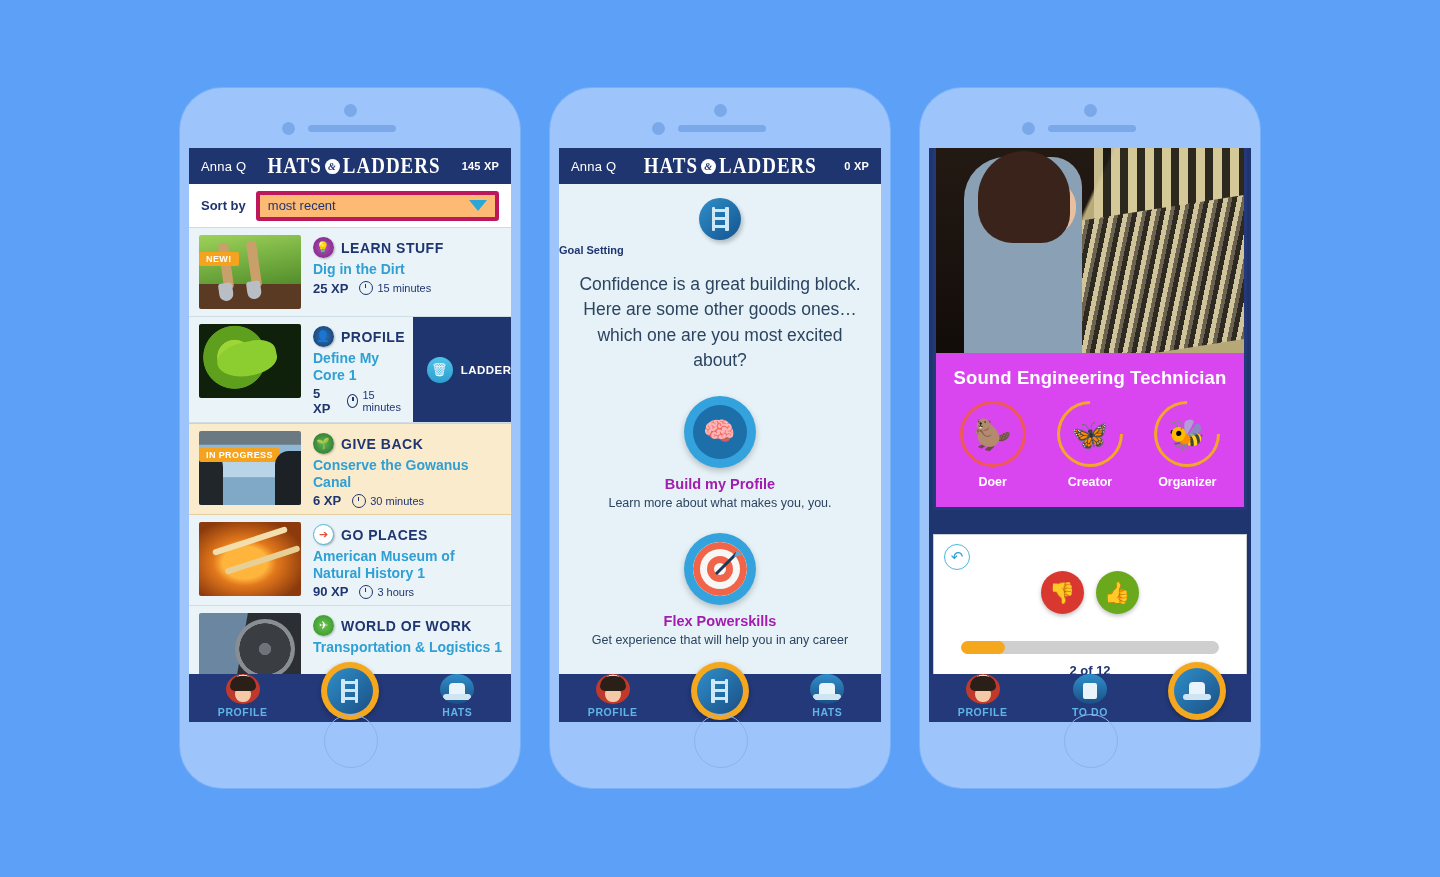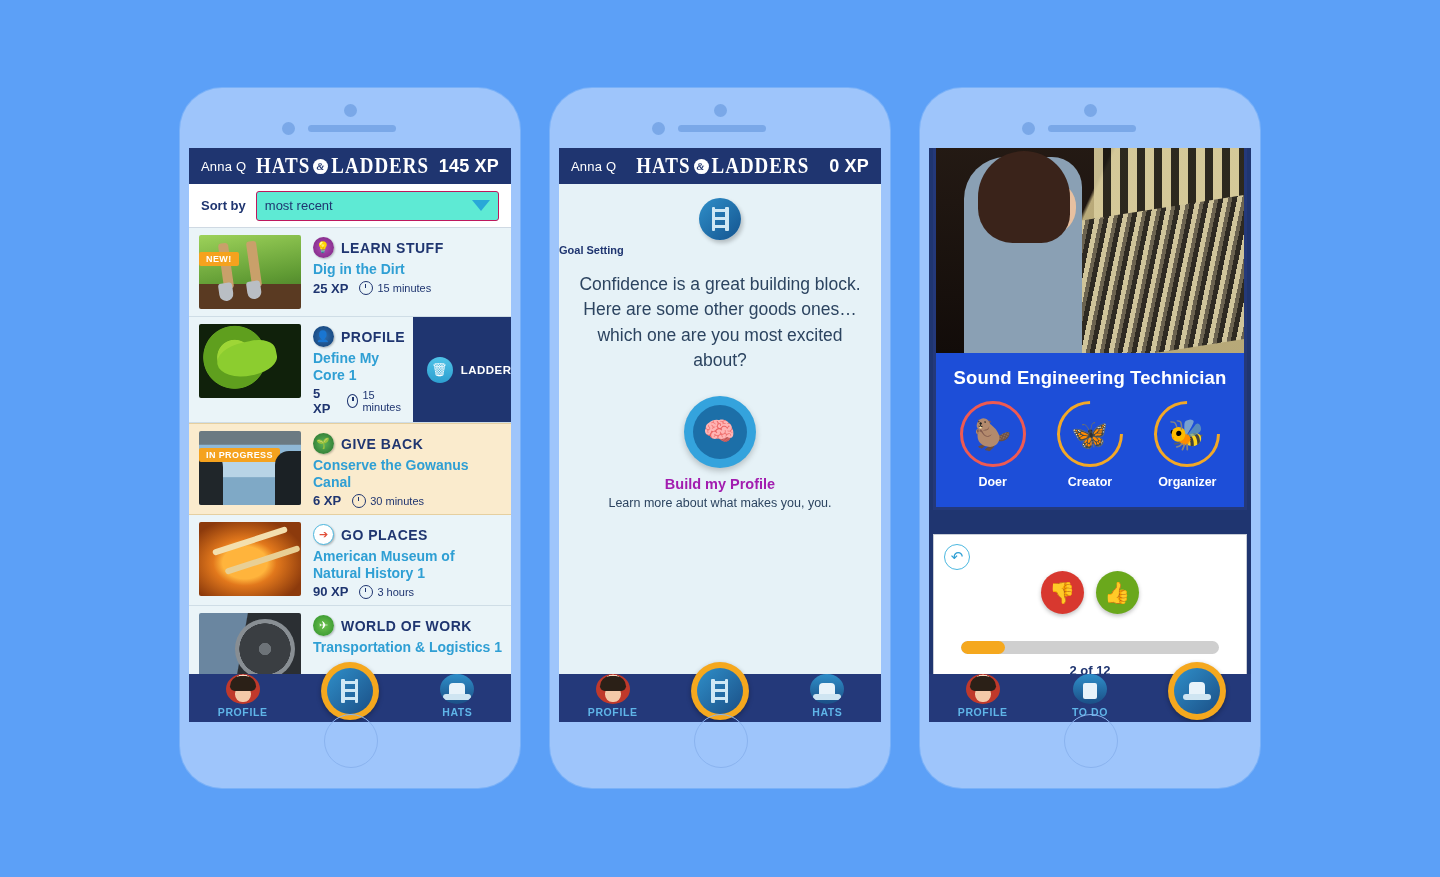--- a/index.html
+++ b/index.html
@@ -40,43 +40,43 @@
     background:#eaf4f8;overflow:hidden;
   }
 
   
   .app-header{
     height:36px;background:#1f3570;color:#fff;
     display:flex;align-items:center;justify-content:space-between;
     padding:0 12px;box-sizing:border-box;
   }
   .hdr-user{font-size:13px;font-weight:400;letter-spacing:.2px;}
-  .hdr-xp{font-size:18px;font-weight:700;letter-spacing:.2px;}
+  .hdr-xp{font-size:11px;font-weight:700;letter-spacing:.2px;}
   .logo{
     font-family:"Liberation Serif", serif;
     font-size:19px;font-weight:700;letter-spacing:1px;
     display:flex;align-items:center;gap:3px;white-space:nowrap;
     transform:scaleY(1.18);
   }
   .logo .amp{
     display:inline-block;width:15px;height:15px;border-radius:50%;
     background:#fff;color:#1f3570;font-size:10px;line-height:15px;
     text-align:center;font-style:italic;font-weight:700;transform:scaleY(.85);
   }
 
   
   .sortbar{
     background:#fff;height:44px;display:flex;align-items:center;
     padding:0 12px;box-sizing:border-box;gap:10px;
     border-bottom:1px solid #cfd9e3;
   }
   .sort-label{font-size:13px;font-weight:700;color:#1f3570;}
   .sort-select{
-    flex:1;height:30px;border:1px solid #be185d;border-radius:3px;
-    background:#5eead4;display:flex;align-items:center;justify-content:space-between;
+    flex:1;height:30px;border:4px solid #be185d;border-radius:3px;
+    background:#fdba74;display:flex;align-items:center;justify-content:space-between;
     padding:0 8px;box-sizing:border-box;
   }
   .sort-value{font-size:13px;color:#1f3570;font-weight:400;}
   .caret{width:0;height:0;border-left:9px solid transparent;border-right:9px solid transparent;border-top:11px solid #29a8d8;}
 
   
   .list{position:relative;}
   .card{
     display:flex;align-items:stretch;background:#eaf4f8;
     border-bottom:1px solid #cfdde6;min-height:88px;position:relative;
@@ -177,21 +177,21 @@
   .target .r1{position:absolute;inset:0;border-radius:50%;background:#f06449;}
   .target .r2{position:absolute;inset:7px;border-radius:50%;background:#f7f7f5;}
   .target .r3{position:absolute;inset:14px;border-radius:50%;background:#f06449;}
   .target .r4{position:absolute;inset:21px;border-radius:50%;background:#f7f7f5;}
   .arrow{position:absolute;right:3px;top:4px;width:34px;height:34px;transform:rotate(0deg);}
 
   
   #phone3 .screen{background:#1f3570;}
   .p3-card{
     position:absolute;left:4px;top:-8px;width:314px;
-    background:#1d4ed8;border:3px solid #24397a;box-sizing:border-box;
+    background:#d946ef;border:3px solid #24397a;box-sizing:border-box;
   }
   .p3-photo{height:210px;width:100%;position:relative;overflow:hidden;background:#2a1d16;}
   .p3-title{
     color:#fff;font-size:18.5px;font-weight:700;text-align:center;
     padding:14px 8px 12px;letter-spacing:.1px;
   }
   .traits{display:flex;justify-content:space-around;padding:0 8px 18px;}
   .trait{text-align:center;width:92px;}
   .ring{
     width:60px;height:60px;border-radius:50%;margin:0 auto 8px;
@@ -449,20 +449,36 @@
         <div class="p2-question">Confidence is a great building block. Here are some other goods ones…which one are you most excited about?</div>
 
         <div class="choice">
           <span class="choice-icon">
             <span class="disc">🧠</span>
           </span>
           <div class="choice-title">Build my Profile</div>
           <div class="choice-sub">Learn more about what makes you, you.</div>
         </div>
 
+        <div class="choice">
+          <span class="choice-icon">
+            <span class="target">
+              <i class="r1"></i>
+                <i class="r2"></i>
+                <i class="r3"></i>
+                <i class="r4"></i>
+              <svg class="arrow" viewBox="0 0 34 34">
+                <line x1="6" y1="28" x2="27" y2="7" stroke="#1d3557" stroke-width="3"></line>
+                <polygon points="27,4 32,9 24,11" fill="#5aa9d6"></polygon>
+              </svg>
+            </span>
+          </span>
+          <div class="choice-title">Flex Powerskills</div>
+          <div class="choice-sub">Get experience that will help you in any career</div>
+        </div>
       </div>
 
       <div class="bottom-nav">
         <div class="nav-item">
           <span class="nav-circle nav-avatar">
             <span class="face"></span>
             <span class="hair"></span>
           </span>
           <span class="nav-label">PROFILE</span>
         </div>

